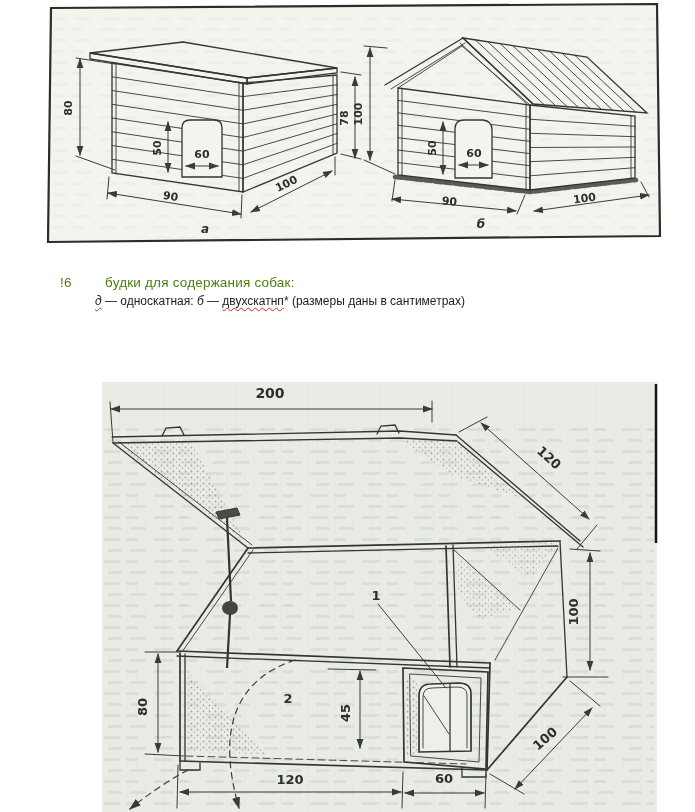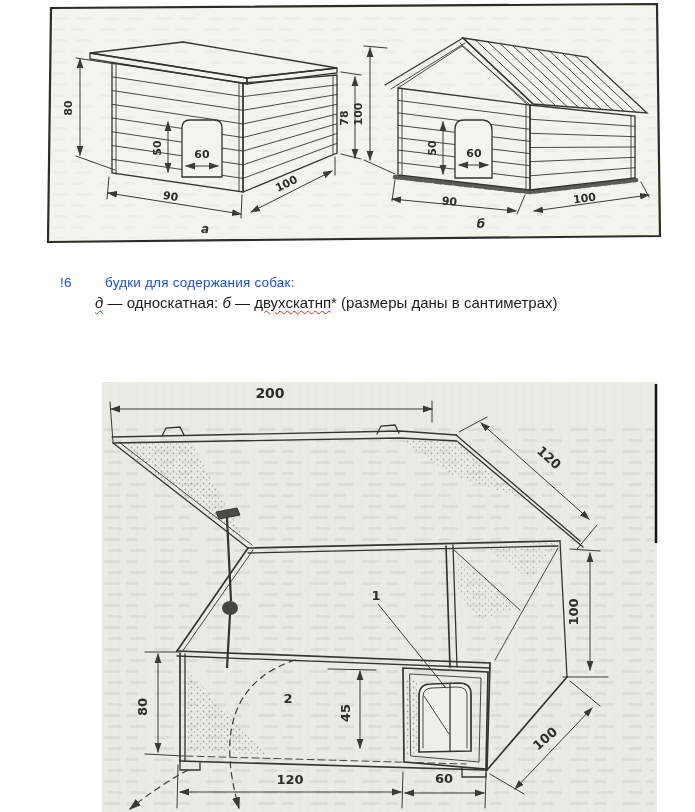--- a/index.html
+++ b/index.html
@@ -10,23 +10,23 @@
   #fig-bottom{left:100px;top:380px;width:595px;height:432px;}
   svg text{font-family:"DejaVu Sans", sans-serif;fill:#2e2e29;}
   .dim{font-size:11px;}
   .dimb{font-size:13px;}
   .big{font-size:14px;}
   .lbl{font-size:12px;font-style:italic;}
   .ink{stroke:#35352f;fill:none;stroke-width:1.3;stroke-linecap:round;}
   .thin{stroke-width:0.9;}
   .w2{stroke-width:1.7;}
   .dl{stroke:#3b3b35;fill:none;stroke-width:1;stroke-linecap:round;}
-  .cap1{position:absolute;left:60px;top:275px;font-size:13.5px;color:#1d4ed8;letter-spacing:.2px;}
+  .cap1{position:absolute;left:60px;top:275px;font-size:13.5px;color:#4d7c0f;letter-spacing:.2px;}
   .cap1 .num{display:inline-block;width:45px;}
-  .cap2{position:absolute;left:95px;top:294px;font-size:15px;color:#1c1c1c;white-space:pre;}
+  .cap2{position:absolute;left:95px;top:294px;font-size:12px;color:#1c1c1c;white-space:pre;}
   .itl{font-style:italic;}
   .sq-red{text-decoration:underline wavy #c62f1e 1px;text-underline-offset:2px;}
   .sq-grn{text-decoration:underline wavy #2e7d32 1px;text-underline-offset:2px;}
 </style>
 </head>
 <body>
 
 <div class="fig" id="fig-top">
 <svg width="620" height="243" viewBox="0 0 620 243">
   <defs>

